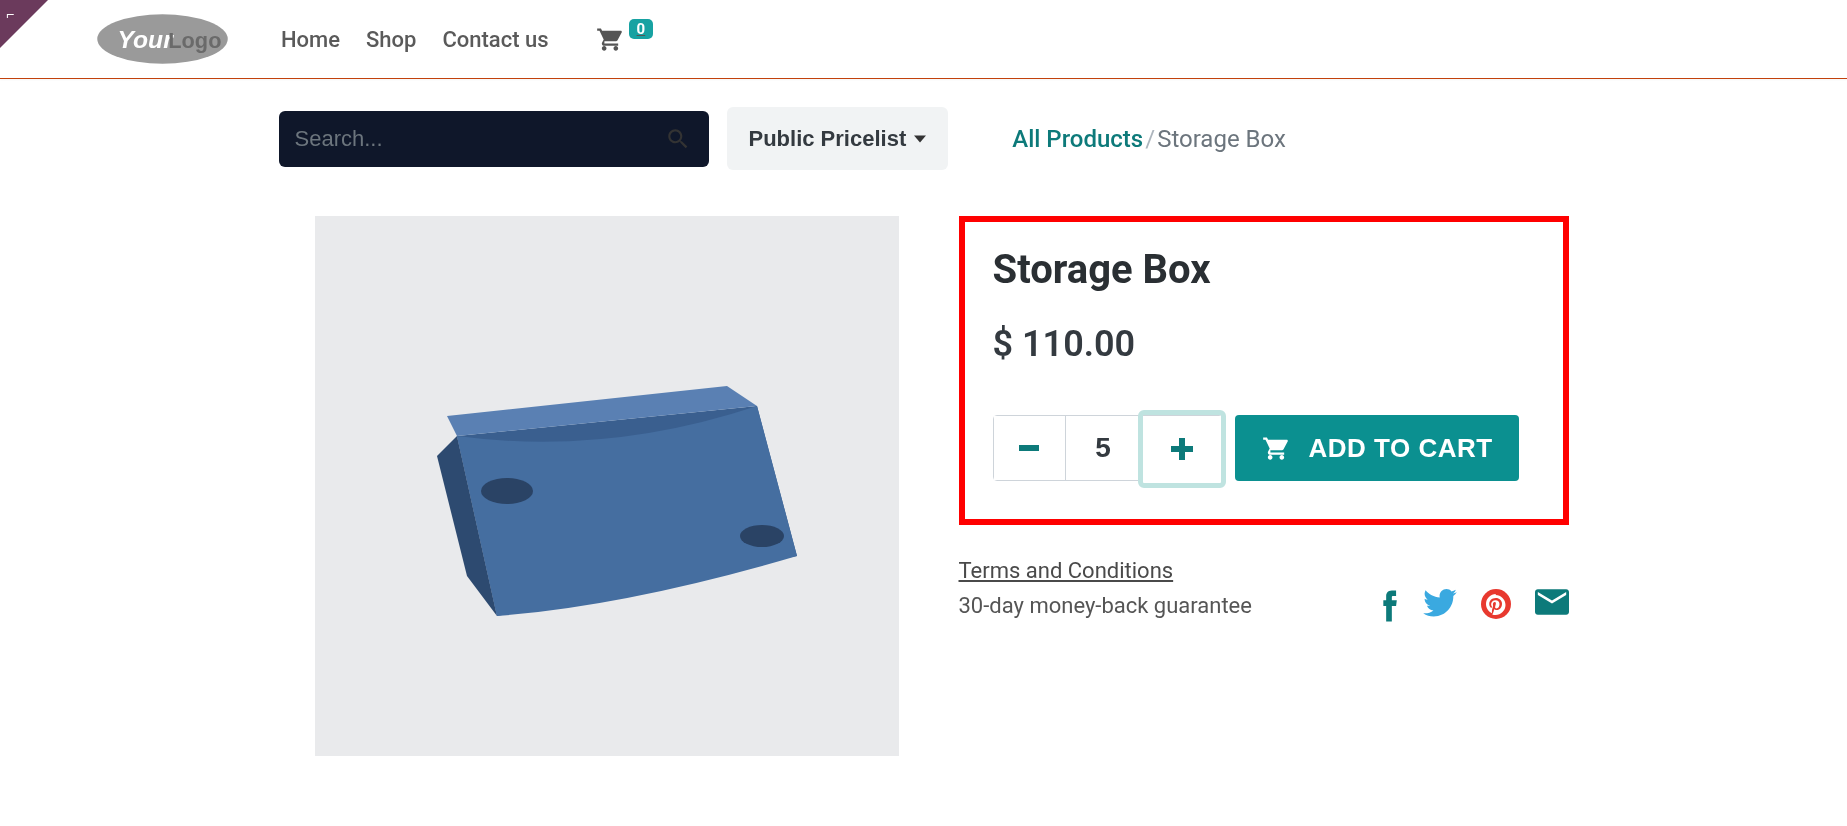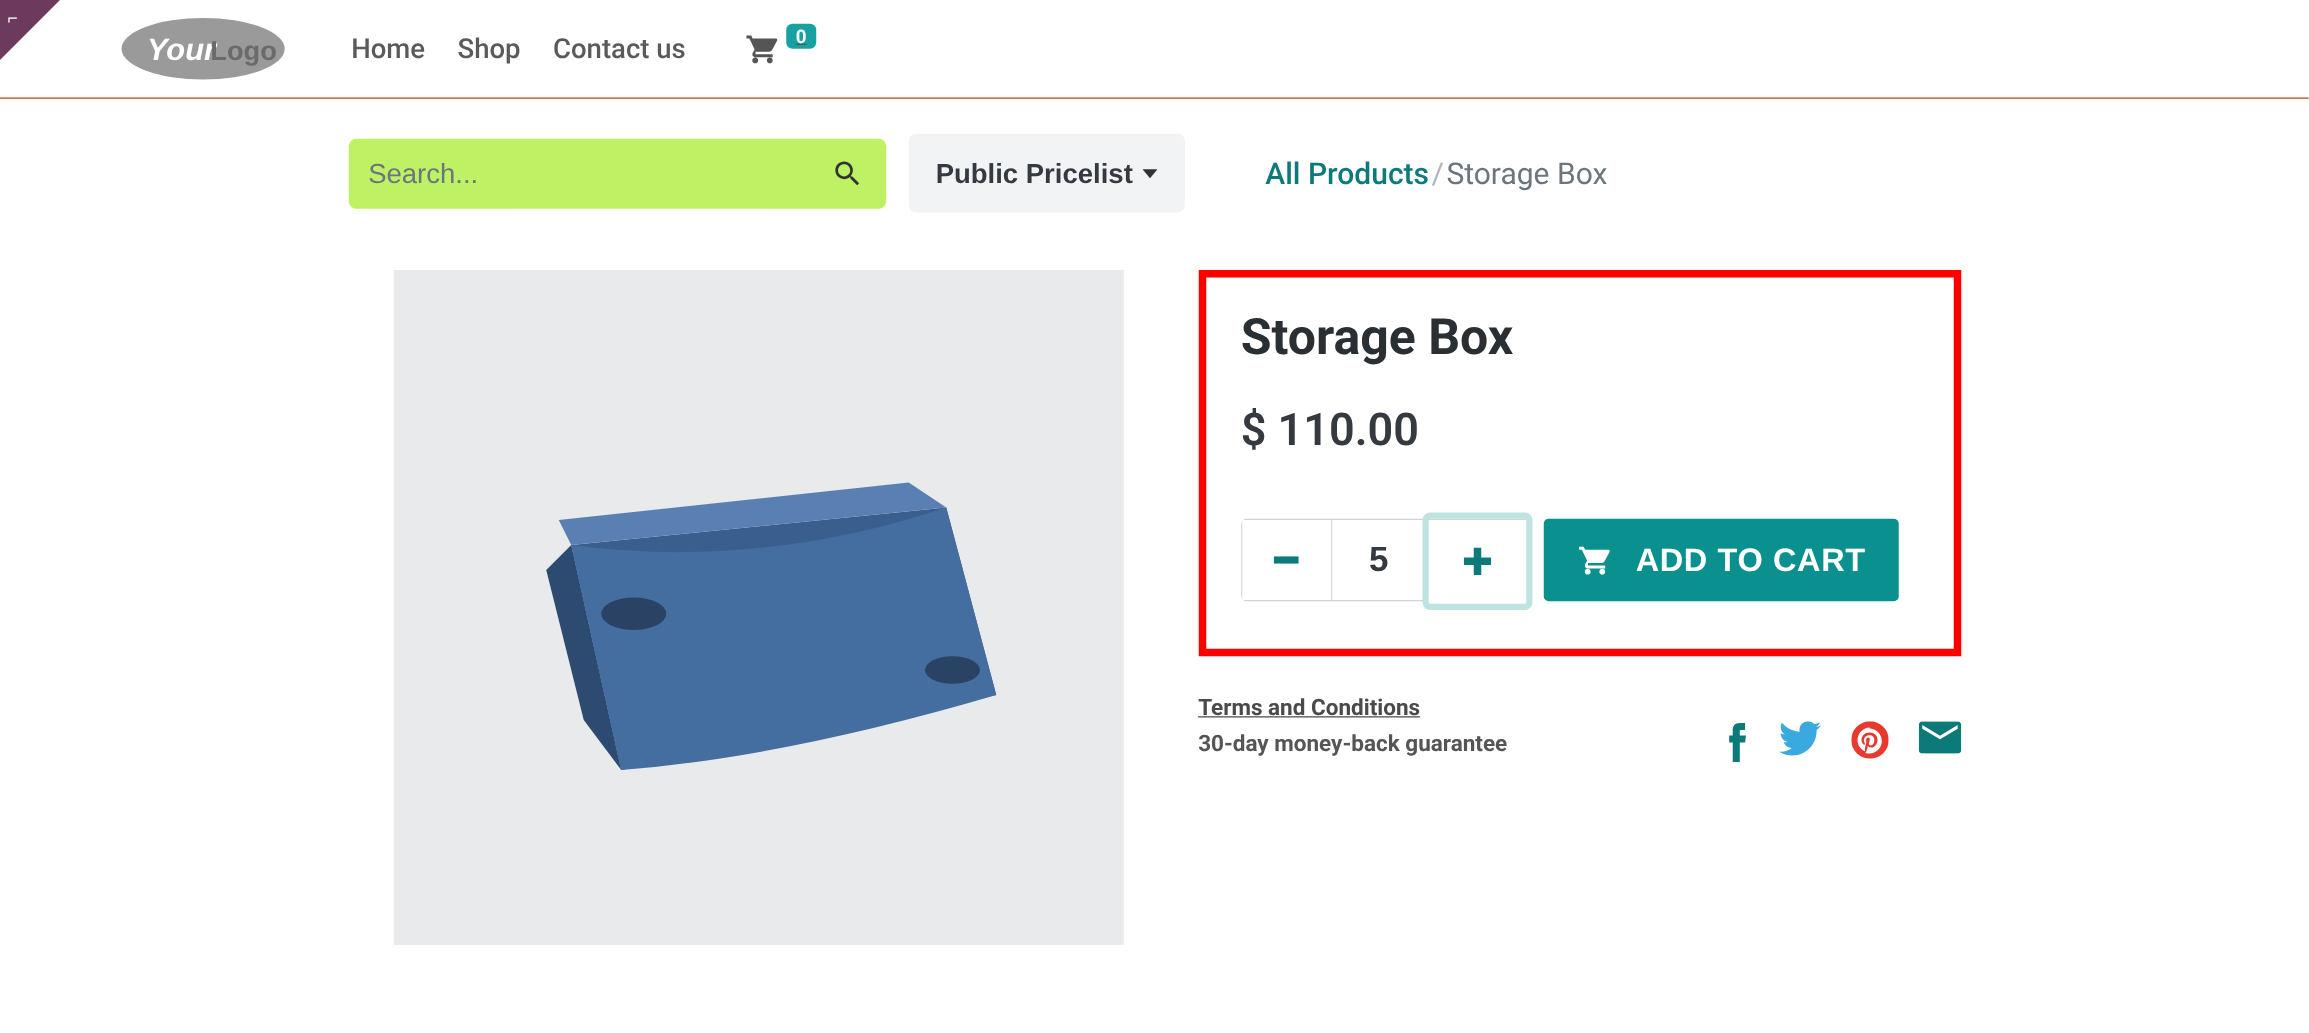--- a/index.html
+++ b/index.html
@@ -84,21 +84,21 @@
     max-width: 1470px;
     margin: 0 auto;
     padding: 28px 90px 0 90px;
   }
   .top-row {
     display: flex;
     align-items: center;
     gap: 18px;
   }
   .search-wrap {
-    background: #bef264;
+    background: #0f172a;
     border-radius: 6px;
     display: flex; align-items: center;
     padding: 2px 10px 2px 16px;
     width: 430px;
     height: 56px;
   }
   .search-wrap input {
     border: none; background: transparent; outline: none;
     font-size: 22px;
     color: #6c757d;
@@ -215,24 +215,23 @@
     padding: 0 26px;
     font-size: 26px;
     font-weight: 800;
     letter-spacing: 0.5px;
     border-radius: 4px;
     display: flex; align-items: center; gap: 18px;
     cursor: pointer;
   }
   .info-block {
     margin-top: 28px;
-    font-size: 18px;
+    font-size: 22px;
     color: #555;
     line-height: 1.6;
-    font-weight: bold;
   }
   .info-block a { color: #4a4a4a; text-decoration: underline; }
   .social-row {
     display: flex;
     gap: 24px;
     margin-top: 18px;
     margin-left: auto;
     width: fit-content;
   }
   .social-icon { cursor: pointer; }

